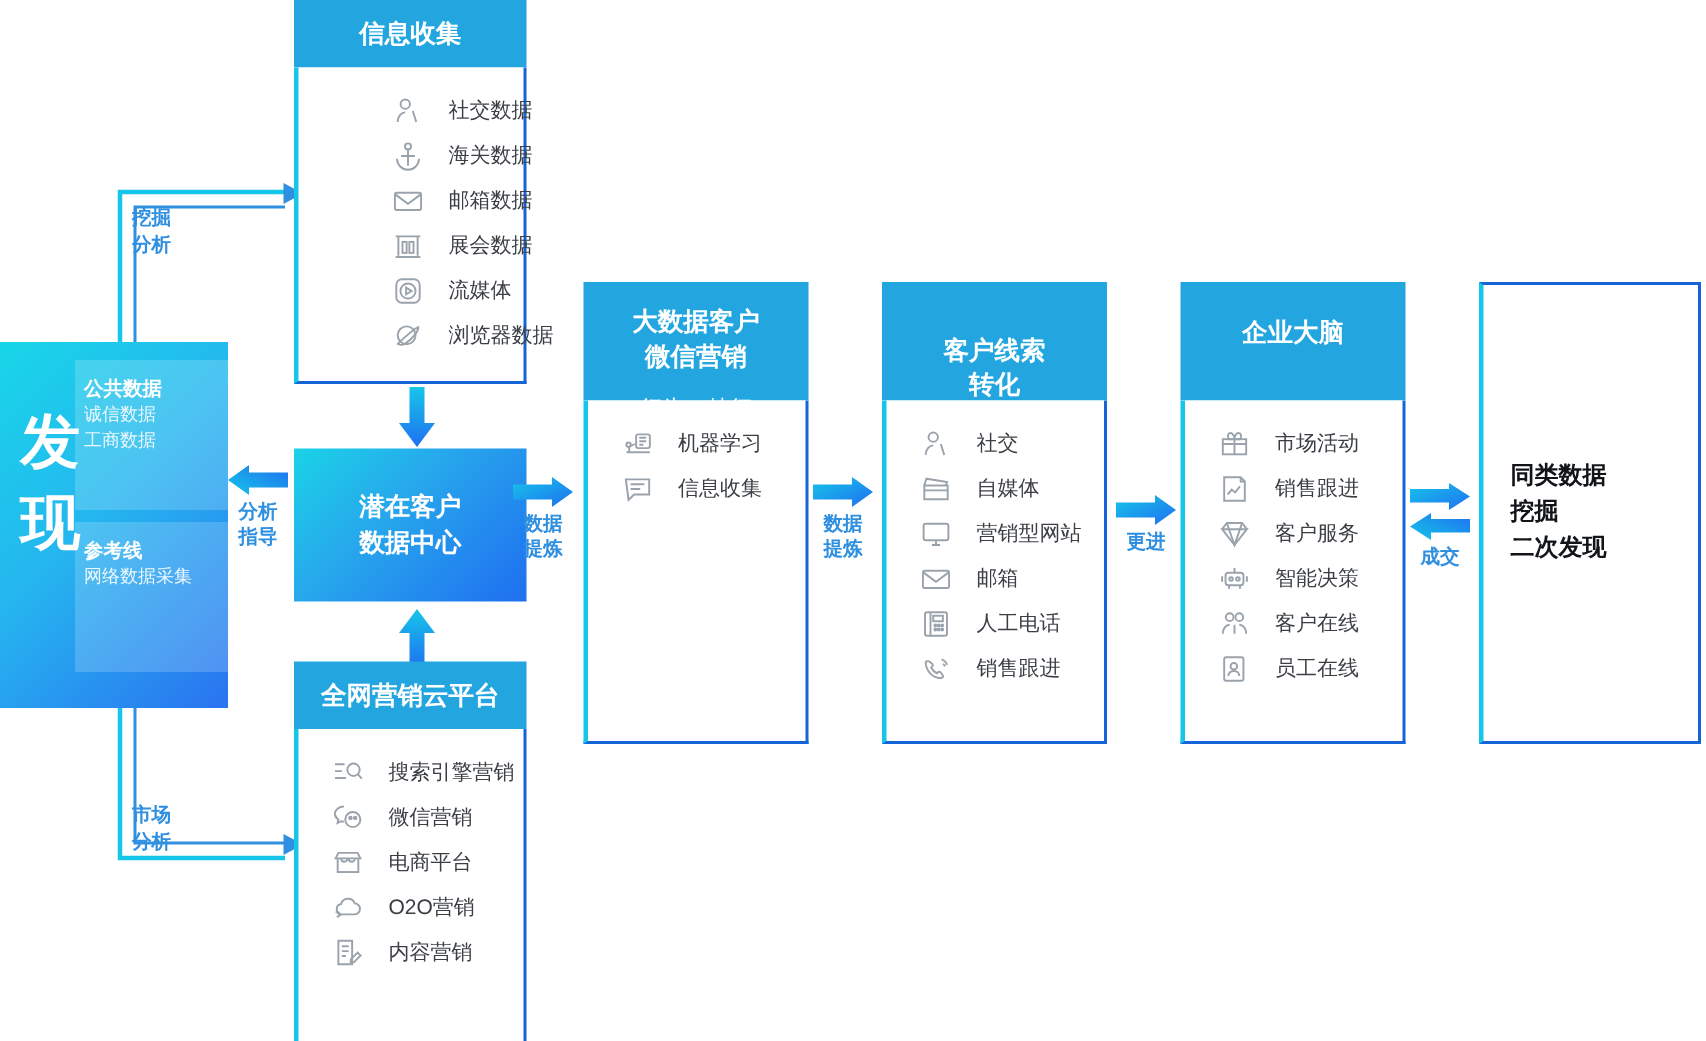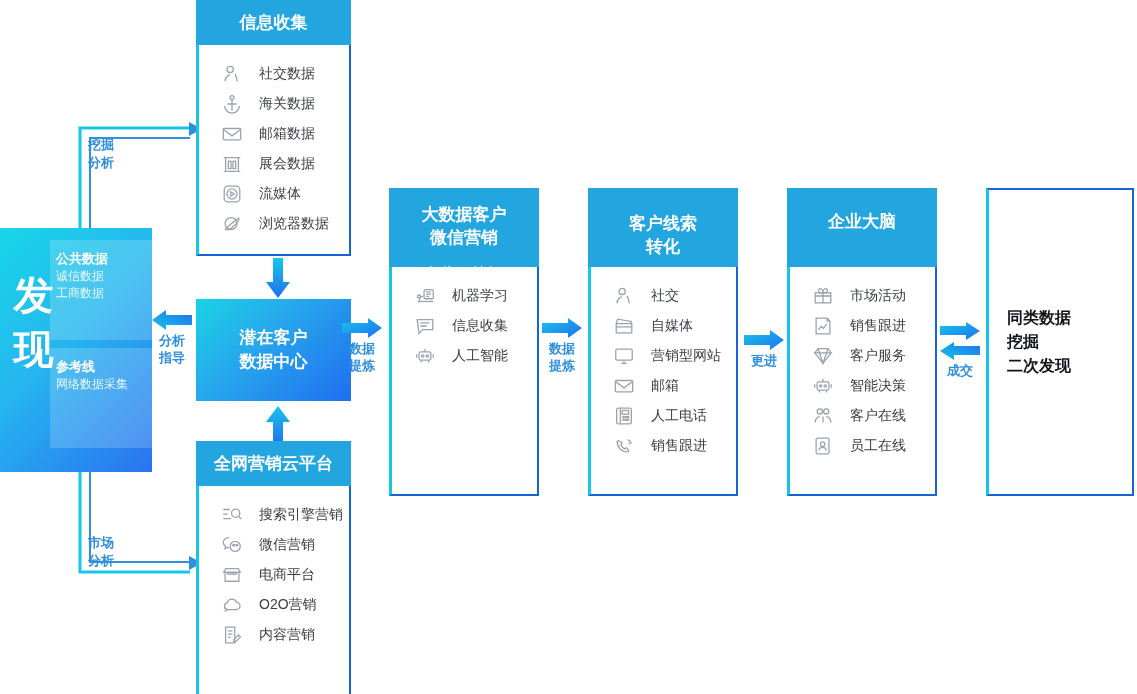--- a/index.html
+++ b/index.html
@@ -44,32 +44,32 @@
     padding:14px 0 10px 0;
   }
   .row{display:flex;align-items:center;height:30px;padding-left:22px;}
   .row .ico{width:26px;height:22px;flex:0 0 26px;margin-right:12px;color:#9aa3ac;}
   .row .ico svg{display:block;width:22px;height:22px;}
   .row .lbl{font-size:14px;color:#3b3f45;white-space:nowrap;}
 
   
   #card-mining{left:196px;top:0px;width:155px;}
   #card-mining .col-head{width:155px;height:45px;padding-top:11px;}
-  #card-mining .col-body{width:155px;height:211px;}
+  #card-mining .col-body{width:155px;height:211px;padding-left:40px;}
 
   #card-cloud{left:196px;top:441px;width:155px;}
   #card-cloud .col-head{width:155px;height:45px;padding-top:11px;}
   #card-cloud .col-body{width:155px;height:248px;}
 
   #card-bigdata{left:389px;top:188px;width:154px;}
   #card-bigdata .col-head{width:150px;height:79px;padding-top:15px;}
   #card-bigdata .col-body{width:150px;height:229px;}
 
   #card-lead{left:588px;top:188px;width:150px;}
-  #card-lead .col-head{width:150px;height:79px;padding-top:24px;}
+  #card-lead .col-head{width:150px;height:79px;padding-top:34px;}
   #card-lead .col-body{width:150px;height:229px;}
 
   #card-brain{left:787px;top:188px;width:132px;}
   #card-brain .col-head{width:150px;height:79px;padding-top:22px;}
   #card-brain .col-body{width:150px;height:229px;}
 
   
   #card-datacenter{
     position:absolute;left:196px;top:299px;width:155px;height:102px;
     background:linear-gradient(135deg,#1ad3e6 0%,#27a8ec 40%,#1f6ff0 100%);
@@ -341,31 +341,20 @@
         <span class="lbl">机器学习</span>
       </div>
       <div class="row">
         <span class="ico">
             <svg viewBox="0 0 24 24" fill="none" stroke="currentColor" stroke-width="1.4">
               <path d="M3.5 5h17v11h-11l-4 4z"></path>
               <path d="M7 8.5h10M7 12h7"></path>
             </svg>
           </span>
         <span class="lbl">信息收集</span>
-      </div>
-      <div class="row">
-        <span class="ico">
-            <svg viewBox="0 0 24 24" fill="none" stroke="currentColor" stroke-width="1.4">
-              <rect x="5.5" y="7.5" width="13" height="9" rx="2"></rect>
-              <circle cx="9.5" cy="12" r="1.3"></circle>
-              <circle cx="14.5" cy="12" r="1.3"></circle>
-              <path d="M12 4v3.5M3 10v4M21 10v4M8 16.5v2.5M16 16.5v2.5"></path>
-            </svg>
-          </span>
-        <span class="lbl">人工智能</span>
       </div>
     </div>
   </div>
 
   <div class="conn" id="conn-1">
     <svg class="arrow" width="40" height="20" viewBox="0 0 40 20">
       <defs>
           <linearGradient id="gr1" x1="0" y1="0" x2="1" y2="1">
         <stop offset="0" stop-color="#16c6e9"></stop>
             <stop offset="1" stop-color="#1f6ff0"></stop>

